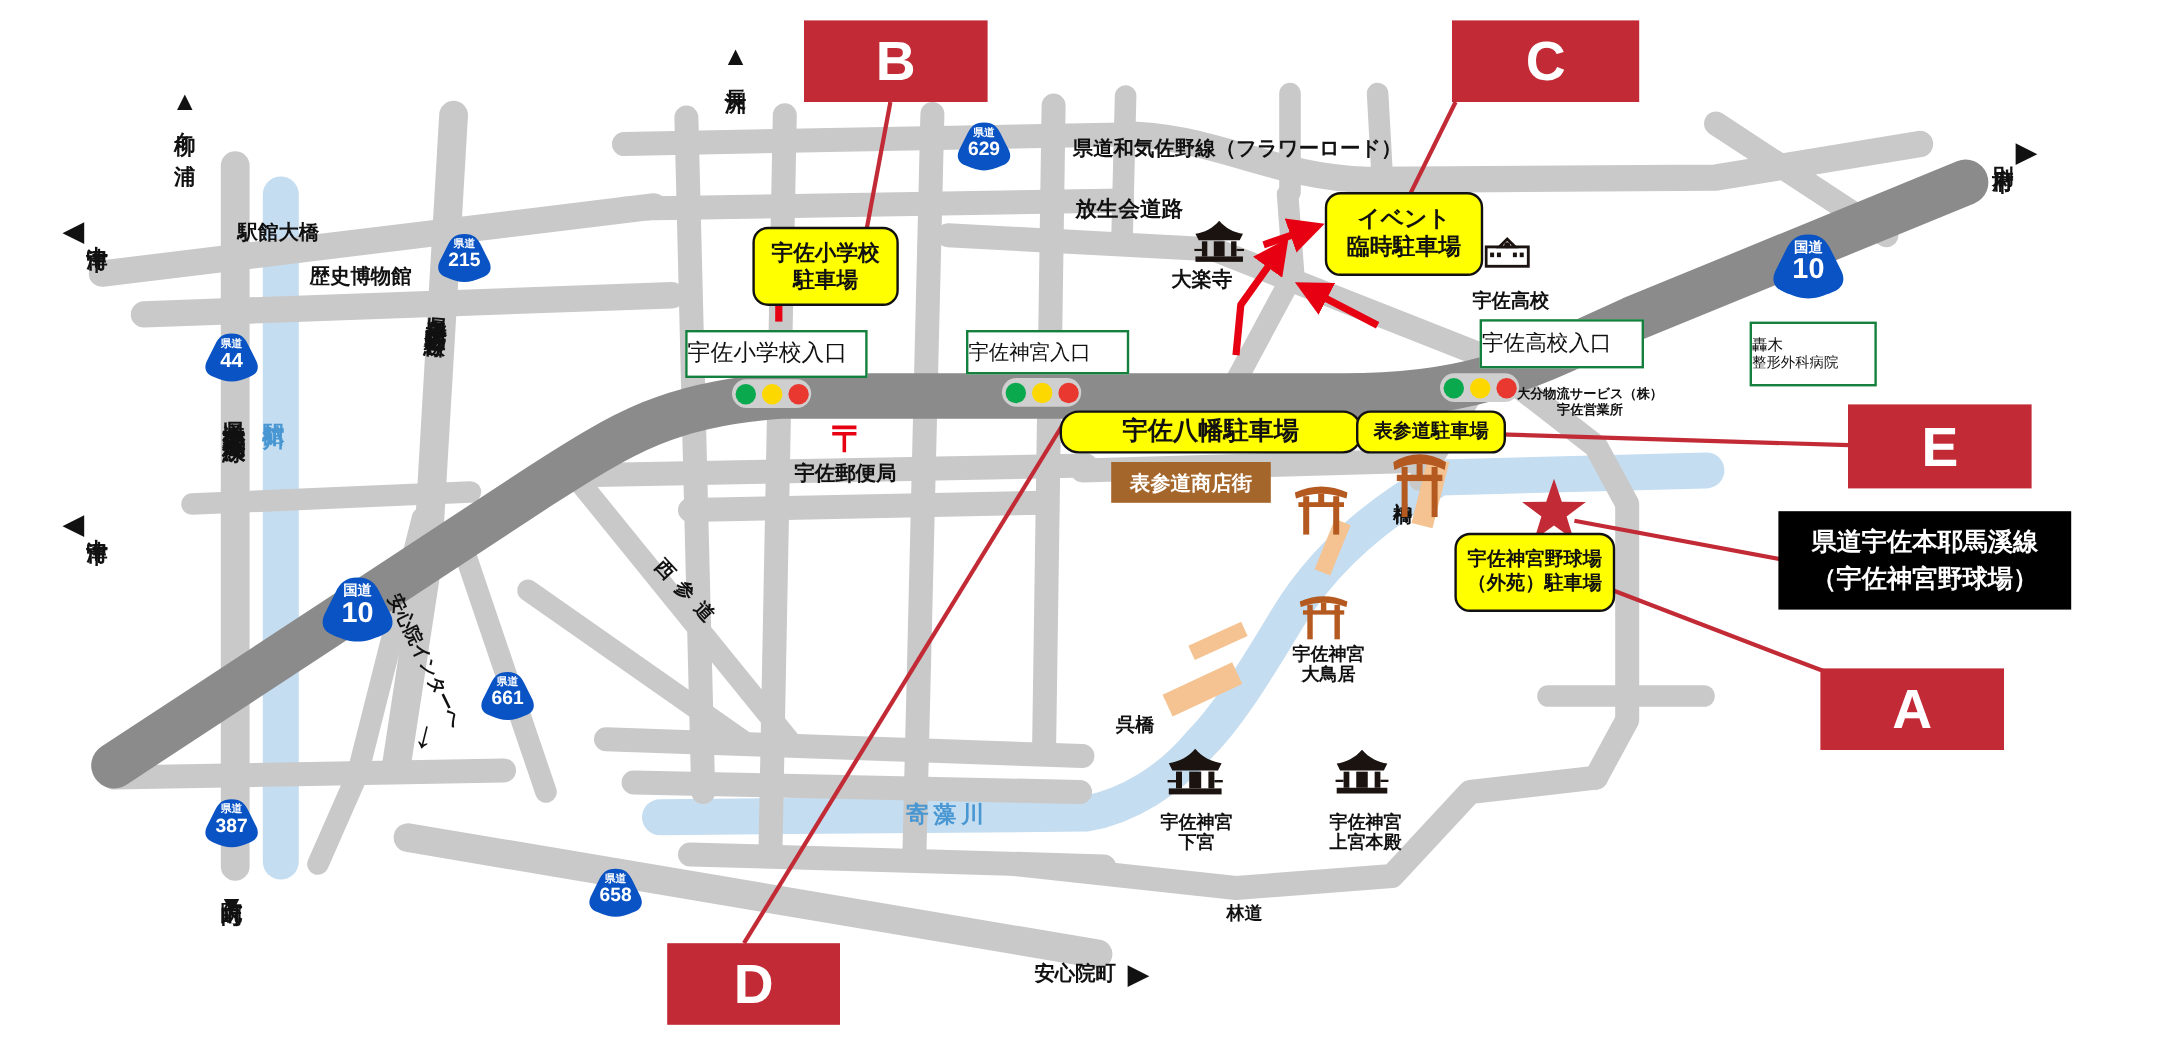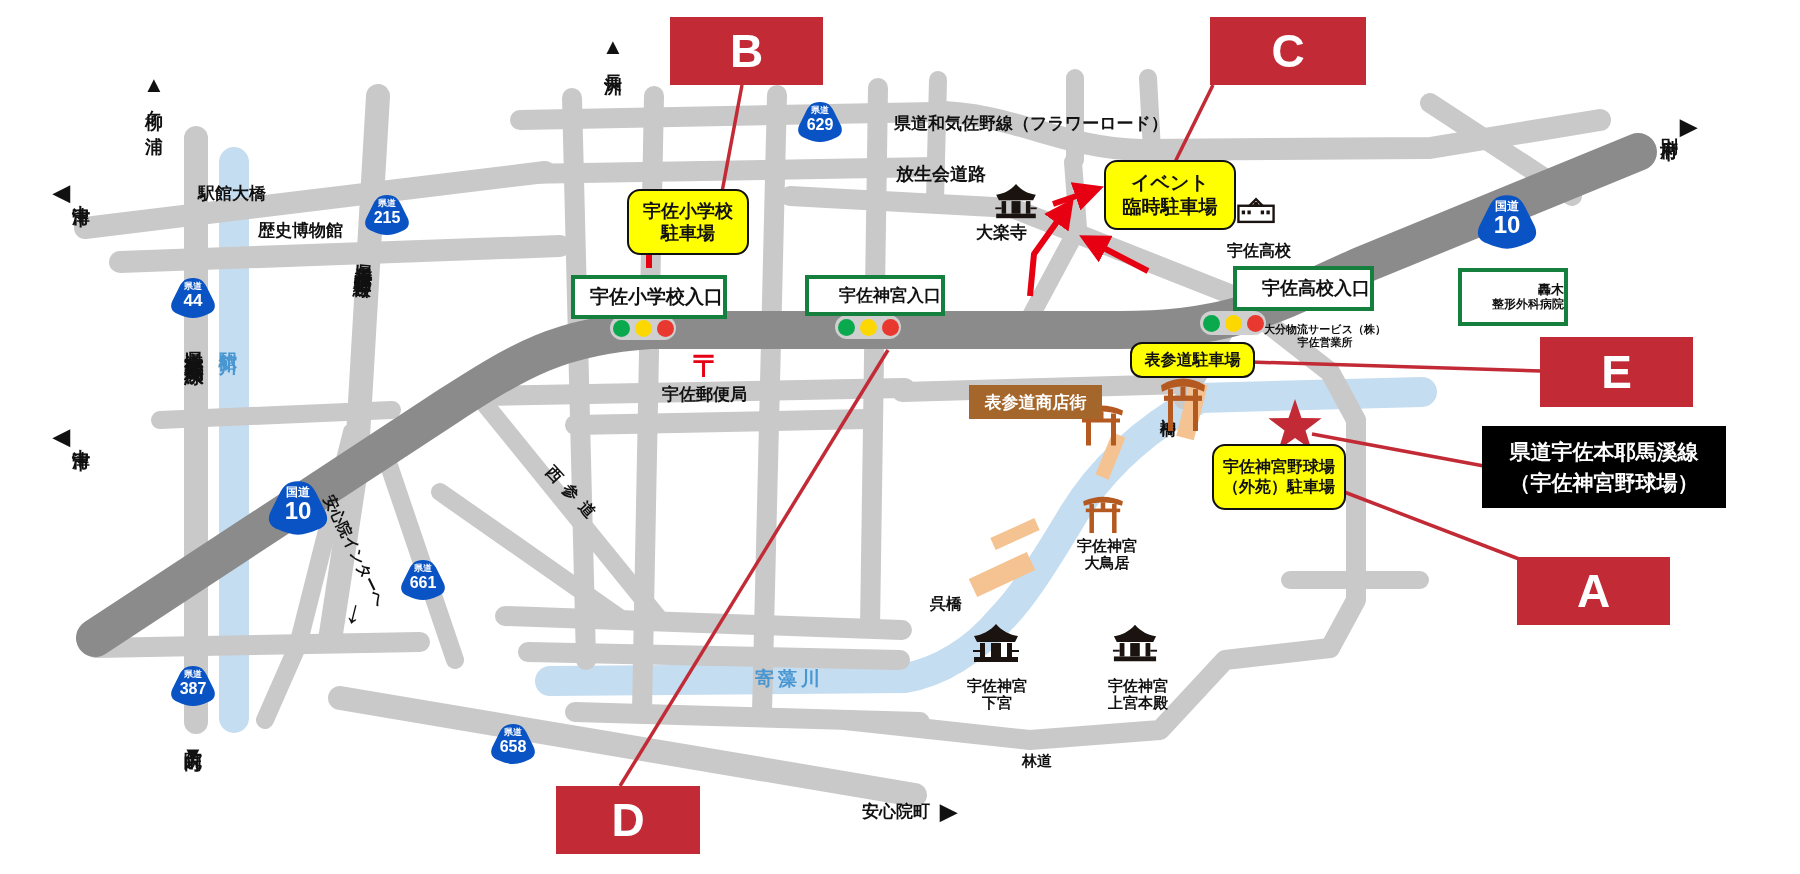--- a/index.html
+++ b/index.html
@@ -3,25 +3,25 @@
 <meta charset="utf-8">
 <style>
   html,body{margin:0;padding:0;background:#fff;font-family:"Liberation Sans",sans-serif;}
   #map{position:relative;width:1800px;height:874px;background:#fff;overflow:hidden;}
   #roadsvg{position:absolute;left:0;top:0;z-index:1;}
   .b{font-weight:700;color:#111;}
   .badge{position:absolute;z-index:4;background:#c22a35;color:#fff;display:flex;align-items:center;justify-content:center;
          font-weight:700;font-size:46px;}
   .ylabel{position:absolute;z-index:4;background:#ffff00;border:2.5px solid #111;border-radius:13px;
           display:flex;flex-direction:column;align-items:center;justify-content:center;font-weight:700;color:#111;line-height:1.25;text-align:center;}
-  .wbox{position:absolute;z-index:4;background:#fff;border:4px solid #15803d;display:flex;flex-direction:column;align-items:flex-end;justify-content:center;
-        font-weight:700;color:#111;text-align:center;line-height:1.15;}
+  .wbox{position:absolute;z-index:4;background:#fff;border:2px solid #15803d;display:flex;flex-direction:column;align-items:flex-start;justify-content:center;
+        font-weight:400;color:#111;text-align:center;line-height:1.15;}
   .kblack{position:absolute;z-index:4;background:#000;color:#fff;display:flex;flex-direction:column;align-items:center;justify-content:center;
           font-weight:700;text-align:center;line-height:1.5;}
-  .blabel{position:absolute;z-index:4;background:#a5662b;color:#fff;display:flex;align-items:center;justify-content:center;font-weight:700;margin-left:43px;}
+  .blabel{position:absolute;z-index:4;background:#a5662b;color:#fff;display:flex;align-items:center;justify-content:center;font-weight:700;}
   .vt{writing-mode:vertical-rl;text-orientation:upright;font-weight:700;color:#111;line-height:1;letter-spacing:2px;}
   .dir{position:absolute;z-index:3;display:flex;align-items:center;gap:2px;color:#111;font-weight:700;}
   .dir.col{flex-direction:column;}
   .tri{font-size:22px;line-height:1;color:#111;}
   .maptext{position:absolute;z-index:3;font-weight:700;color:#111;white-space:nowrap;}
   .rivertext{color:#4896d2;}
   .shield{position:absolute;z-index:4;color:#fff;text-align:center;}
   .shield svg{position:absolute;left:0;top:0;width:100%;height:100%;}
   .s-in{position:relative;z-index:1;line-height:1;font-weight:700;}
   .signal{position:absolute;z-index:4;background:#cfcfcf;border-radius:12px;display:flex;align-items:center;justify-content:space-around;}
@@ -191,20 +191,23 @@
   <div class="badge" style="left:556px;top:786px;width:144px;height:68px;">D</div>
 
   <div class="ylabel" style="left:627px;top:189px;width:118px;height:62px;font-size:18px;">
     <span>宇佐小学校</span>
     <span>駐車場</span>
   </div>
   <div class="ylabel" style="left:1104px;top:160px;width:128px;height:66px;font-size:19px;">
     <span>イベント</span>
     <span>臨時駐車場</span>
   </div>
+  <div class="ylabel" style="left:883px;top:342px;width:248px;height:32px;font-size:21px;border-radius:16px;">
+    <span>宇佐八幡駐車場</span>
+  </div>
   <div class="ylabel" style="left:1130px;top:342px;width:121px;height:32px;font-size:16px;border-radius:12px;">
     <span>表参道駐車場</span>
   </div>
   <div class="ylabel" style="left:1212px;top:444px;width:130px;height:62px;font-size:16px;">
     <span>宇佐神宮野球場</span>
     <span>（外苑）駐車場</span>
   </div>
 
   <div class="wbox" style="left:571px;top:275px;width:148px;height:36px;font-size:19px;">
     <span>宇佐小学校入口</span>

